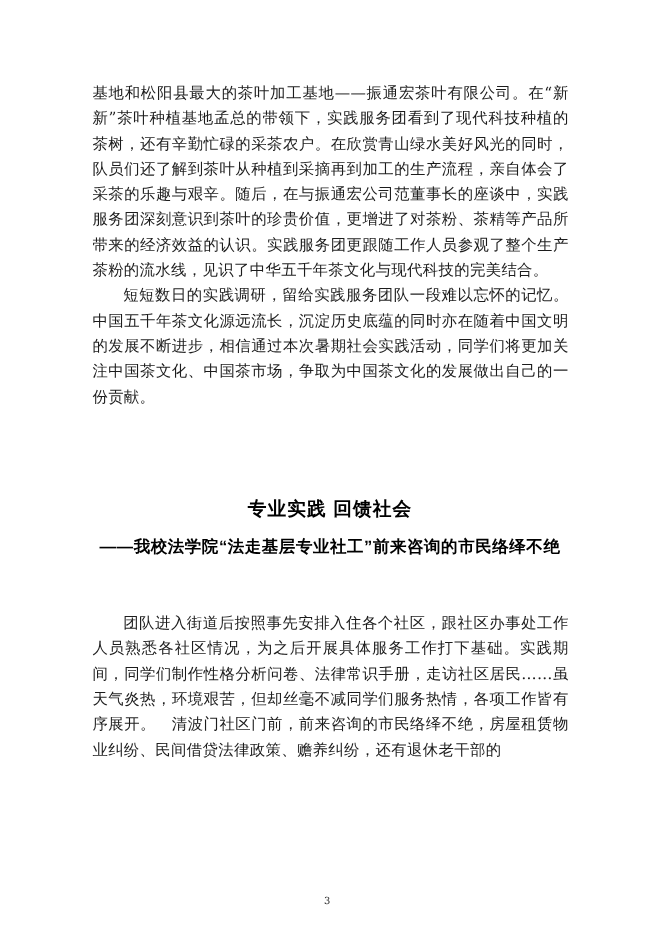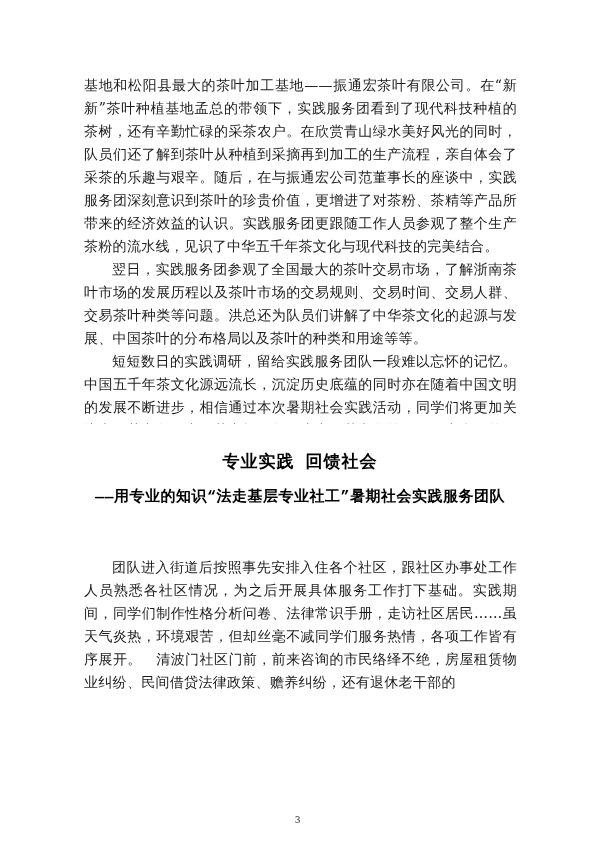--- a/index.html
+++ b/index.html
@@ -35,21 +35,21 @@
   }
   .para.no-indent {
     text-indent: 0;
   }
   .title-block {
     position: absolute;
     left: 60px;
     top: 450px;
     width: 480px;
     text-align: center;
-    font-family: Liberation Mono, monospace;
+    font-family: Liberation Sans, sans-serif;
     font-weight: bold;
     color: #000000;
   }
   .title-main {
     margin: 0 0 11px 0;
     font-size: 17px;
     line-height: 25px;
     letter-spacing: 1px;
   }
   .title-sub {
@@ -78,27 +78,26 @@
     font-family: "DejaVu Serif", "Liberation Serif", serif;
   }
 </style>
 </head>
 <body>
 
 <div class="page">
 
   <div class="top-text">
     <p class="para no-indent">基地和松阳县最大的茶叶加工基地——振通宏茶叶有限公司。在“新新”茶叶种植基地孟总的带领下，实践服务团看到了现代科技种植的茶树，还有辛勤忙碌的采茶农户。在欣赏青山绿水美好风光的同时，队员们还了解到茶叶从种植到采摘再到加工的生产流程，亲自体会了采茶的乐趣与艰辛。随后，在与振通宏公司范董事长的座谈中，实践服务团深刻意识到茶叶的珍贵价值，更增进了对茶粉、茶精等产品所带来的经济效益的认识。实践服务团更跟随工作人员参观了整个生产茶粉的流水线，见识了中华五千年茶文化与现代科技的完美结合。</p>
-    <p class="para">翌日，实践服务团参观了全国最大的茶叶交易市场，了解浙南茶叶市场的发展历程以及茶叶市场的交易规则、交易时间、交易人群、交易茶叶种类等问题。洪总还为队员们讲解了中华茶文化的起源与发展、中国茶叶的分布格局以及茶叶的种类和用途等等。</p>
     <p class="para">短短数日的实践调研，留给实践服务团队一段难以忘怀的记忆。中国五千年茶文化源远流长，沉淀历史底蕴的同时亦在随着中国文明的发展不断进步，相信通过本次暑期社会实践活动，同学们将更加关注中国茶文化、中国茶市场，争取为中国茶文化的发展做出自己的一份贡献。</p>
   </div>
 
   <div class="title-block">
     <div class="title-main">专业实践 回馈社会</div>
-    <div class="title-sub">——用专业的知识“法走基层专业社工”暑期社会实践服务团队</div>
+    <div class="title-sub">——我校法学院“法走基层专业社工”前来咨询的市民络绎不绝</div>
   </div>
 
   <div class="bottom-text">
     <p class="para">团队进入街道后按照事先安排入住各个社区，跟社区办事处工作人员熟悉各社区情况，为之后开展具体服务工作打下基础。实践期间，同学们制作性格分析问卷、法律常识手册，走访社区居民……虽天气炎热，环境艰苦，但却丝毫不减同学们服务热情，各项工作皆有序展开。　清波门社区门前，前来咨询的市民络绎不绝，房屋租赁物业纠纷、民间借贷法律政策、赡养纠纷，还有退休老干部的</p>
   </div>
 
   <div class="page-number">3</div>
 
 </div>
 

